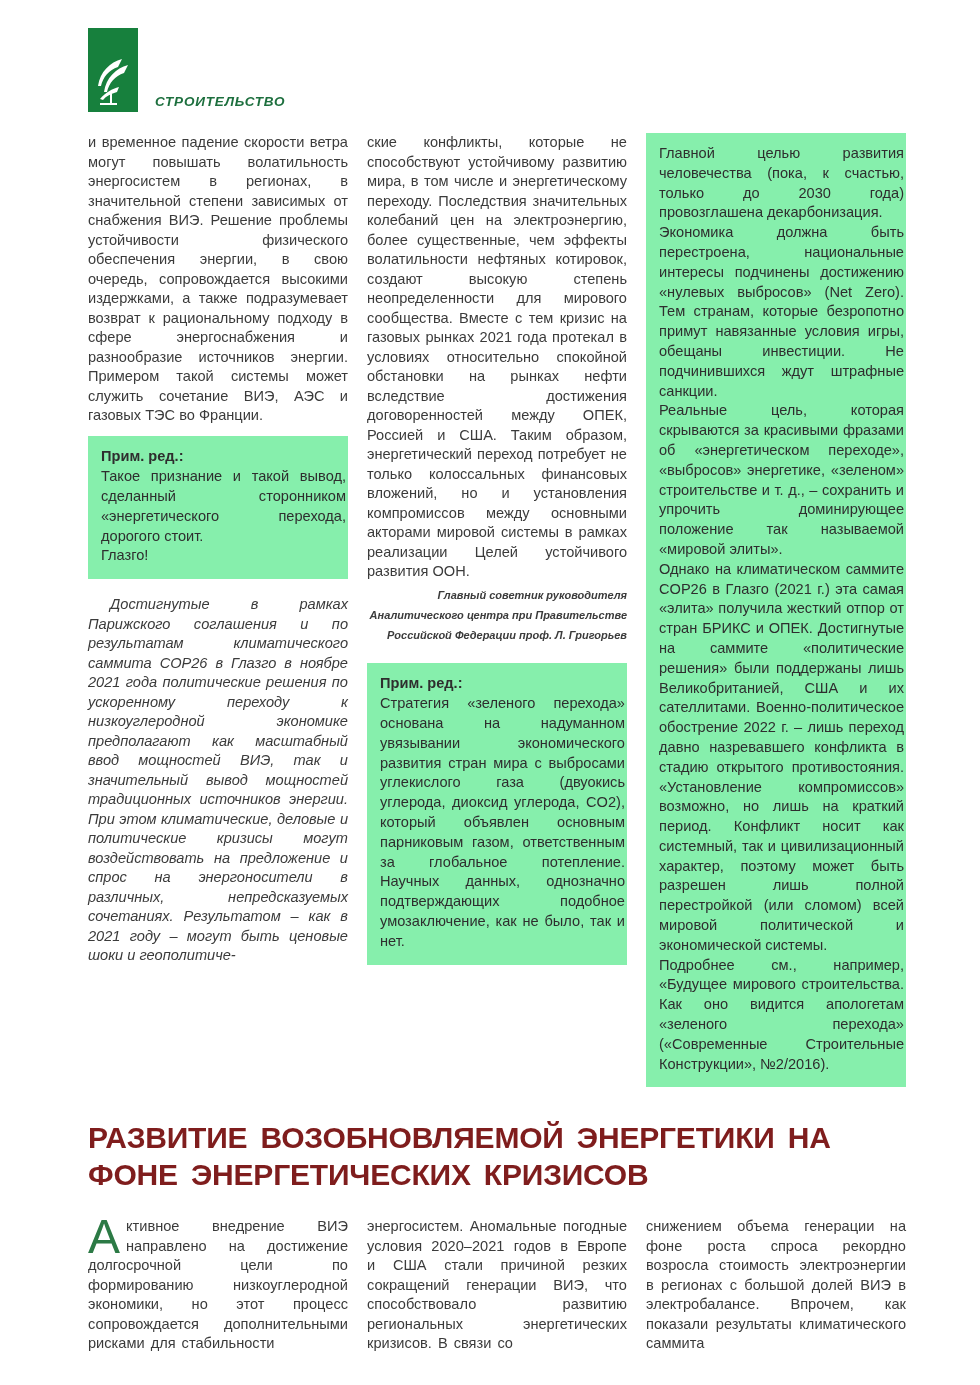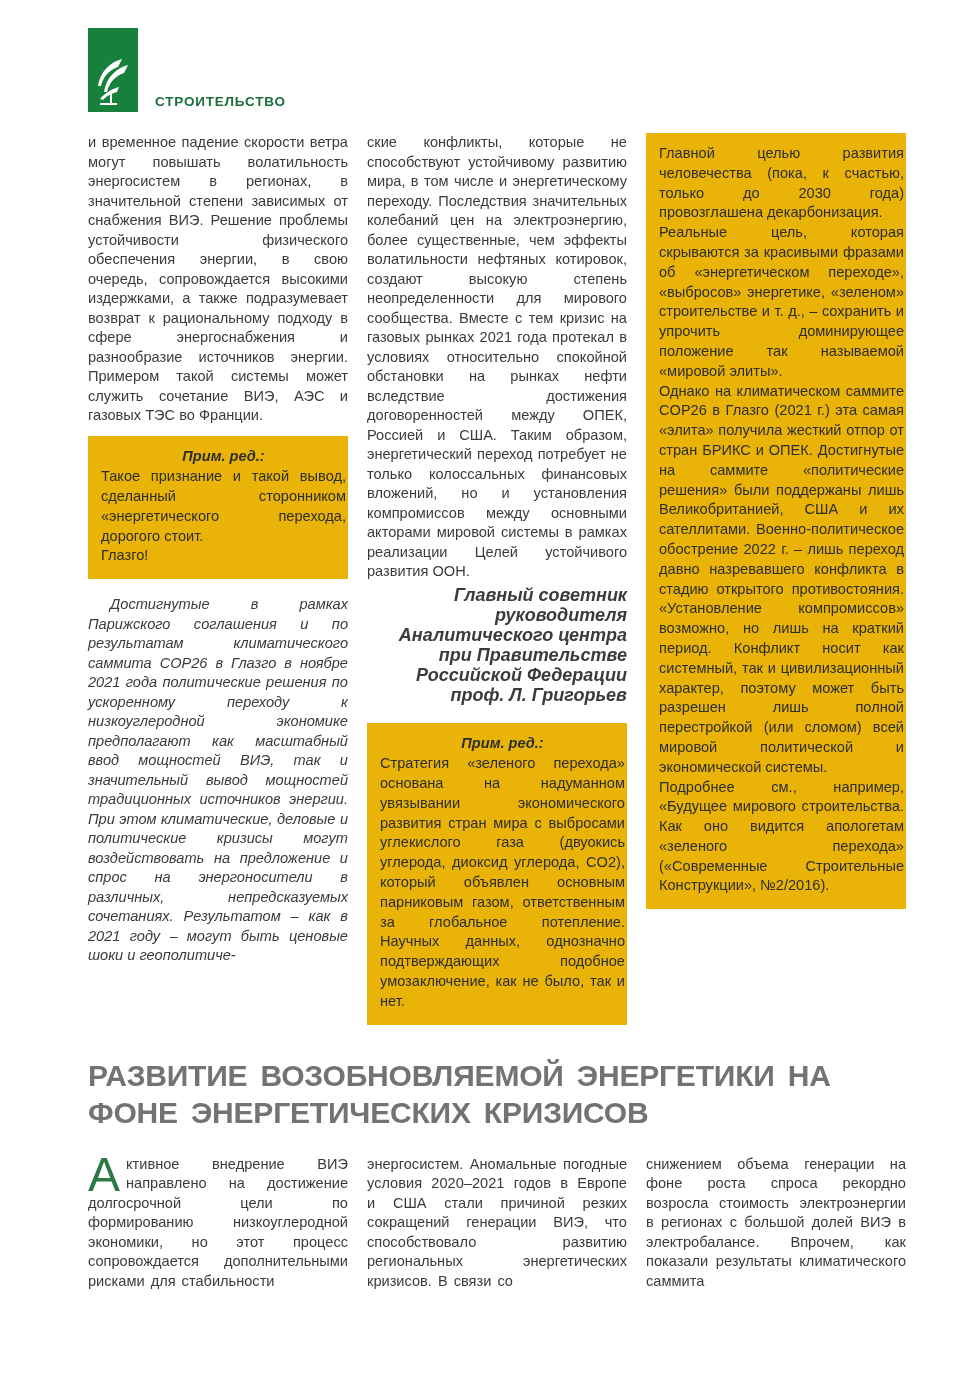--- a/index.html
+++ b/index.html
@@ -11,20 +11,21 @@
     background: #ffffff;
     font-family: "Liberation Sans", "DejaVu Sans", sans-serif;
     color: #3b3b3b;
     overflow: hidden;
   }
   
   .hdr {
     display: flex;
     align-items: flex-end;
     margin: 28px 0 0 88px;
+    font-style: italic;
   }
   .logo-box {
     width: 50px;
     height: 84px;
     background: #17803d;
     flex: 0 0 auto;
   }
   .section-label {
     margin: 0 0 3px 17px;
     font-size: 13.5px;
@@ -42,54 +43,53 @@
     align-items: start;
   }
   .body-p {
     font-size: 14.6px;
     line-height: 19.5px;
     text-align: justify;
   }
   .indent { text-indent: 22px; margin-top: 16px; font-style: italic; }
   .attribution {
     margin-top: 3px;
-    font-size: 18px;
+    font-size: 11px;
     line-height: 20px;
     font-weight: bold;
     font-style: italic;
     text-align: right;
     color: #3b3b3b;
   }
   .note {
-    background: #eab308;
+    background: #86efac;
     padding: 11px 2px 13px 13px;
     color: #2e2e2e;
   }
   .note p {
     font-size: 14.6px;
     line-height: 19.8px;
     text-align: justify;
   }
   .note .note-title {
     font-weight: bold;
-    text-align: center;
+    text-align: left;
     margin-bottom: 1px;
-    font-style: italic;
   }
   .note-c1 { margin-top: 10px; }
   .note-c2 { margin-top: 18px; }
   
   .headline {
     width: 820px;
     margin: 32px 0 0 88px;
     font-size: 30px;
     line-height: 37px;
     font-weight: bold;
     letter-spacing: -0.2px;
-    color: #737373;
+    color: #7f1d1d;
     word-spacing: 5px;
   }
   
   .intro { margin-top: 24px; }
   .intro .body-p { word-spacing: 2px; }
   .dropcap {
     float: left;
     font-size: 48px;
     line-height: 36px;
     font-weight: 500;
@@ -133,20 +133,21 @@
       <p class="attribution">Главный советник руководителя Аналитического центра при Правительстве Российской Федерации проф. Л. Григорьев</p>
       <aside class="note note-c2">
         <p class="note-title">Прим. ред.:</p>
         <p>Стратегия «зеленого перехода» основана на надуманном увязывании экономического развития стран мира с выбросами углекислого газа (двуокись углерода, диоксид углерода, CO2), который объявлен основным парниковым газом, ответственным за глобальное потепление. Научных данных, однозначно подтверждающих подобное умозаключение, как не было, так и нет.</p>
       </aside>
     </div>
 
     <div class="col">
       <aside class="note">
         <p>Главной целью развития человечества (пока, к счастью, только до 2030 года) провозглашена декарбонизация.</p>
+        <p>Экономика должна быть перестроена, национальные интересы подчинены достижению «нулевых выбросов» (Net Zero). Тем странам, которые безропотно примут навязанные условия игры, обещаны инвестиции. Не подчинившихся ждут штрафные санкции.</p>
         <p>Реальные цель, которая скрываются за красивыми фразами об «энергетическом переходе», «выбросов» энергетике, «зеленом» строительстве и т. д., – сохранить и упрочить доминирующее положение так называемой «мировой элиты».</p>
         <p>Однако на климатическом саммите COP26 в Глазго (2021 г.) эта самая «элита» получила жесткий отпор от стран БРИКС и ОПЕК. Достигнутые на саммите «политические решения» были поддержаны лишь Великобританией, США и их сателлитами. Военно-политическое обострение 2022 г. – лишь переход давно назревавшего конфликта в стадию открытого противостояния. «Установление компромиссов» возможно, но лишь на краткий период. Конфликт носит как системный, так и цивилизационный характер, поэтому может быть разрешен лишь полной перестройкой (или сломом) всей мировой политической и экономической системы.</p>
         <p>Подробнее см., например, «Будущее мирового строительства. Как оно видится апологетам «зеленого перехода» («Современные Строительные Конструкции», №2/2016).</p>
       </aside>
     </div>
 
   </main>
 
   <h1 class="headline">РАЗВИТИЕ ВОЗОБНОВЛЯЕМОЙ ЭНЕРГЕТИКИ НА ФОНЕ ЭНЕРГЕТИЧЕСКИХ КРИЗИСОВ</h1>
 

